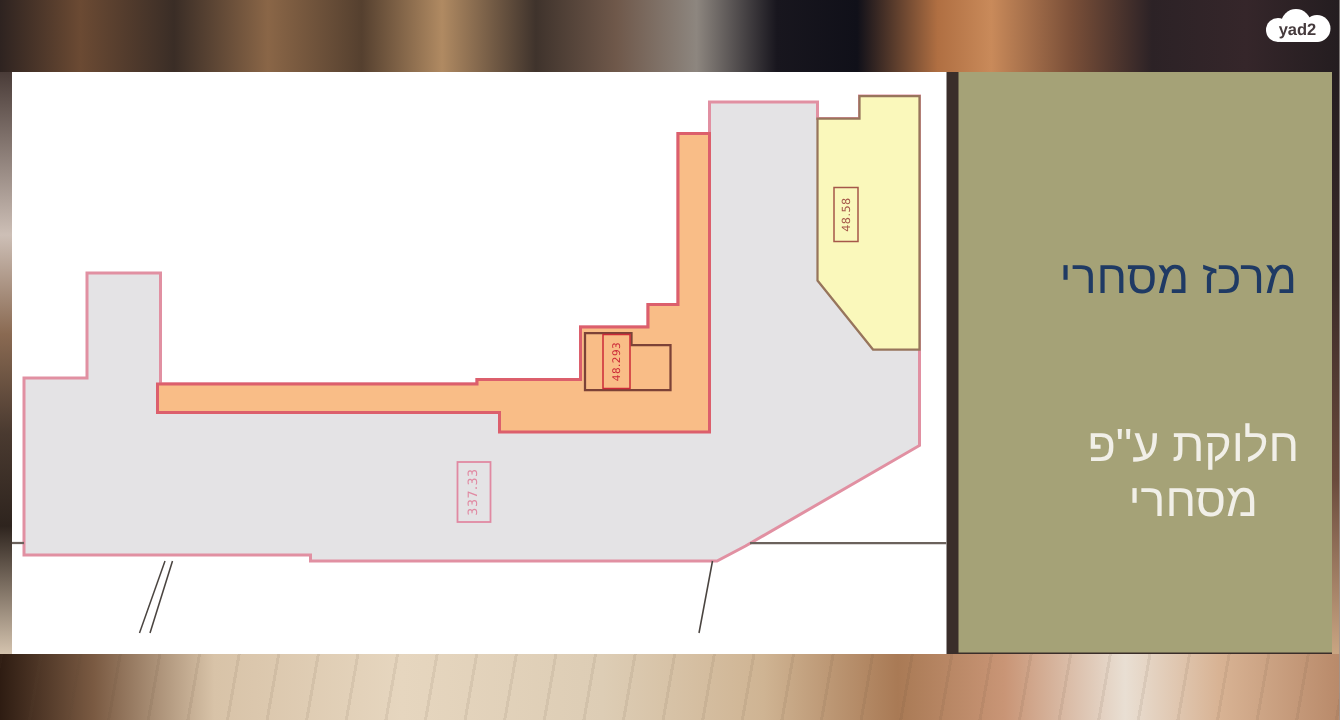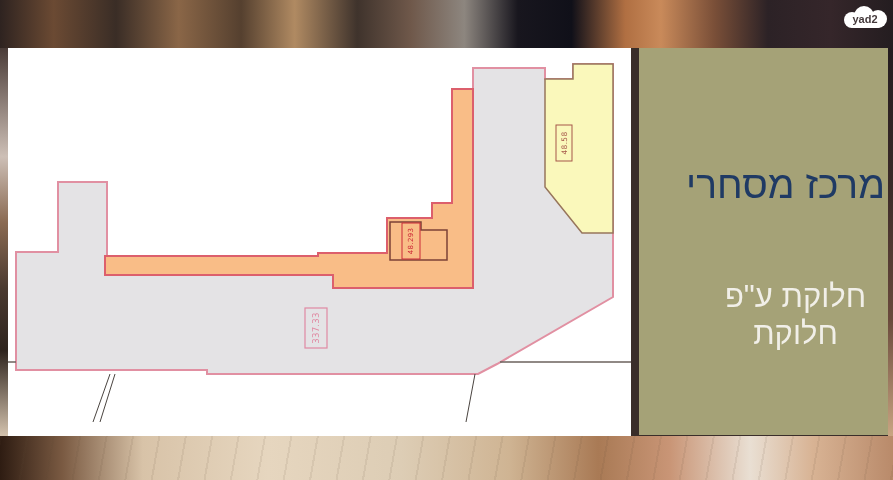--- a/index.html
+++ b/index.html
@@ -63,21 +63,21 @@
   }
 
   
   .info-panel {
     position:absolute; left:639px; top:48px; width:249px; height:387px;
     background:#a5a277;
   }
   .info-title {
     position:absolute; top:118px; left:44px; right:0;
     text-align:center; direction:rtl;
-    color:#1f3a64; font-size:39px; line-height:37px; font-weight:400;
+    color:#1f3a64; font-size:31px; line-height:37px; font-weight:400;
   }
   .info-subtitle {
     position:absolute; top:230px; left:64px; right:0;
     text-align:center; direction:rtl;
     color:#f1efe8; font-size:31px; line-height:37px; font-weight:400;
   }
 </style>
 </head>
 <body>
 
@@ -129,15 +129,15 @@
     <text class="plan-label" transform="rotate(-90 308 280)" x="308" y="280" text-anchor="middle" dominant-baseline="central" font-size="8.5" fill="#e089a2">337.33</text>
   </svg>
 </div>
 
 <div class="info-panel">
   <div class="info-title">
     <div>מרכז מסחרי</div>
   </div>
   <div class="info-subtitle">
     <div>חלוקת ע"פ</div>
-    <div>חלוקת</div>
+    <div>מסחרי</div>
   </div>
 </div>
 
 </body></html>

